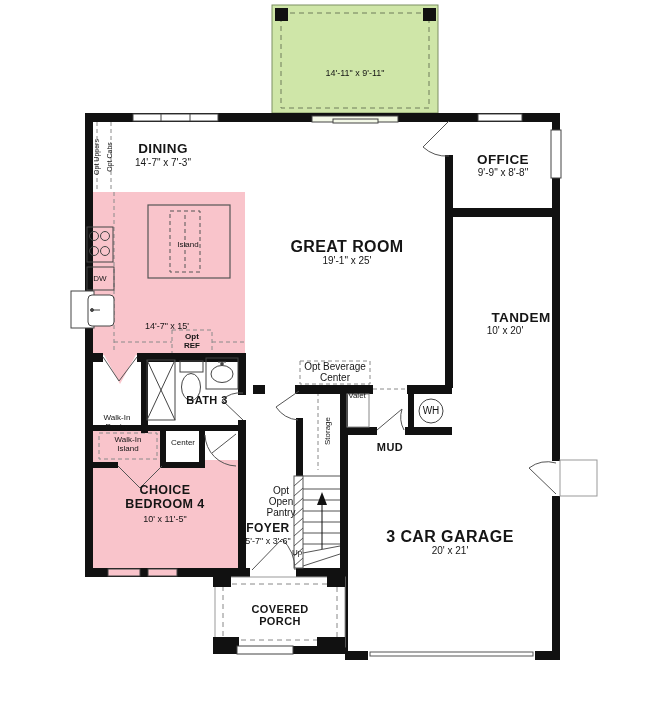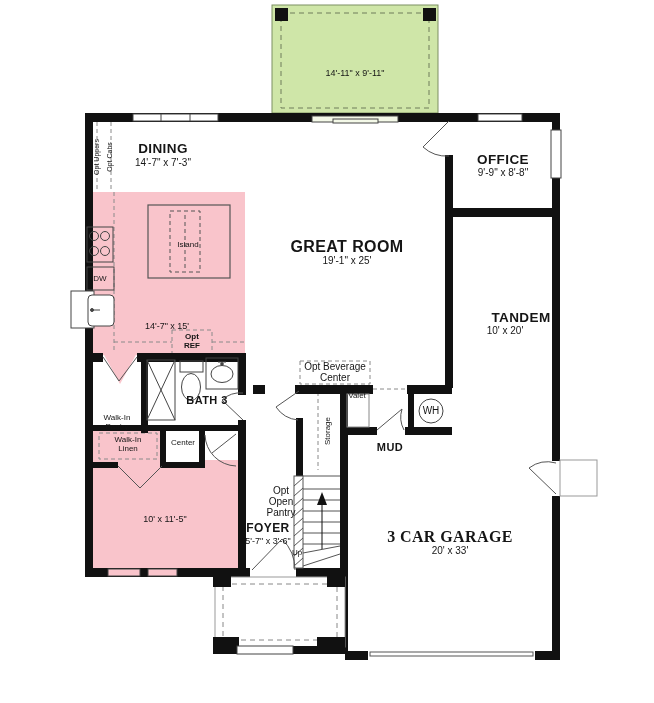--- a/index.html
+++ b/index.html
@@ -214,27 +214,29 @@
 
 <div class="lbl sm wrap" style="left:117px;top:389px;width:50px;margin-top:34px;">Walk-In Pantry</div>
 <div class="lbl rm f11" style="left:207px;top:400px;">BATH 3</div>
 
 <div class="lbl sm75 wrap" style="left:335px;top:372px;width:66px;">Opt Beverage Center</div>
 <div class="lbl sm" style="left:357px;top:396px;">Valet</div>
 <div class="lbl rm f11" style="left:390px;top:399px;margin-top:48px;">MUD</div>
 <div class="lbl sm75" style="left:431px;top:411px;">WH</div>
 <div class="lbl sm rot" style="left:328px;top:431px;">Storage</div>
 
-<div class="lbl sm wrap" style="left:128px;top:445px;width:46px;">Walk-In Linen</div>
+<div class="lbl sm wrap" style="left:128px;top:445px;width:46px;">Walk-In Island</div>
 <div class="lbl sm" style="left:183px;top:443px;">Center</div>
 
+<div class="lbl rm f13 wrap" style="left:165px;top:497px;width:120px;">CHOICE BEDROOM 4</div>
 <div class="lbl dim9" style="left:165px;top:519px;">10' x 11'-5"</div>
 
 <div class="lbl sm75 wrap" style="left:281px;top:502px;width:34px;">Opt Open Pantry</div>
 <div class="lbl rm f12" style="left:268px;top:529px;">FOYER</div>
 <div class="lbl dim9" style="left:268px;top:541px;">5'-7" x 3'-6"</div>
 <div class="lbl sm" style="left:297px;top:553px;">Up</div>
 
-<div class="lbl rm f15" style="left:450px;top:537px;font-family:Liberation Serif, serif;">3 CAR GARAGE</div>
-<div class="lbl dim" style="left:450px;top:551px;">20' x 33'</div>
-
+<div class="lbl rm f15" style="left:450px;top:537px;">3 CAR GARAGE</div>
+<div class="lbl dim" style="left:450px;top:551px;">20' x 21'</div>
+
+<div class="lbl rm f11 wrap" style="left:280px;top:615px;width:80px;">COVERED PORCH</div>
 
 </div>
 
 </body></html>

